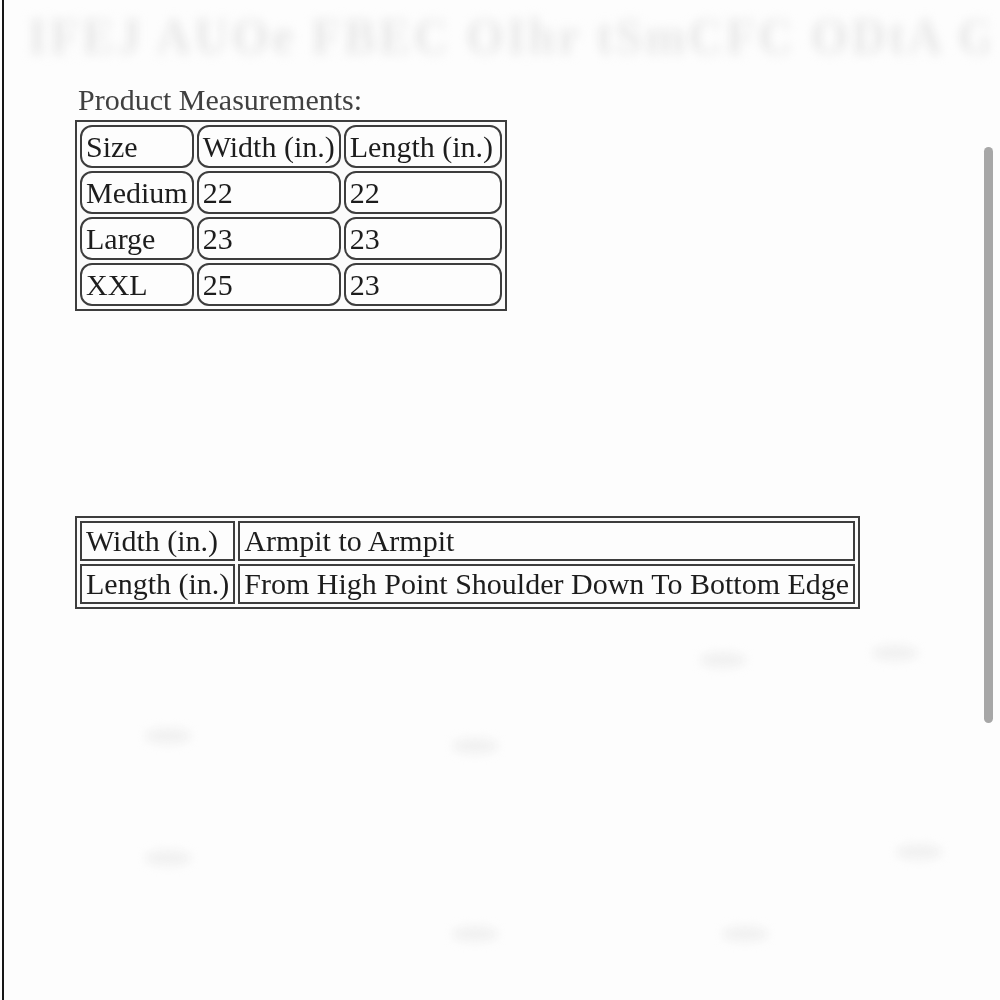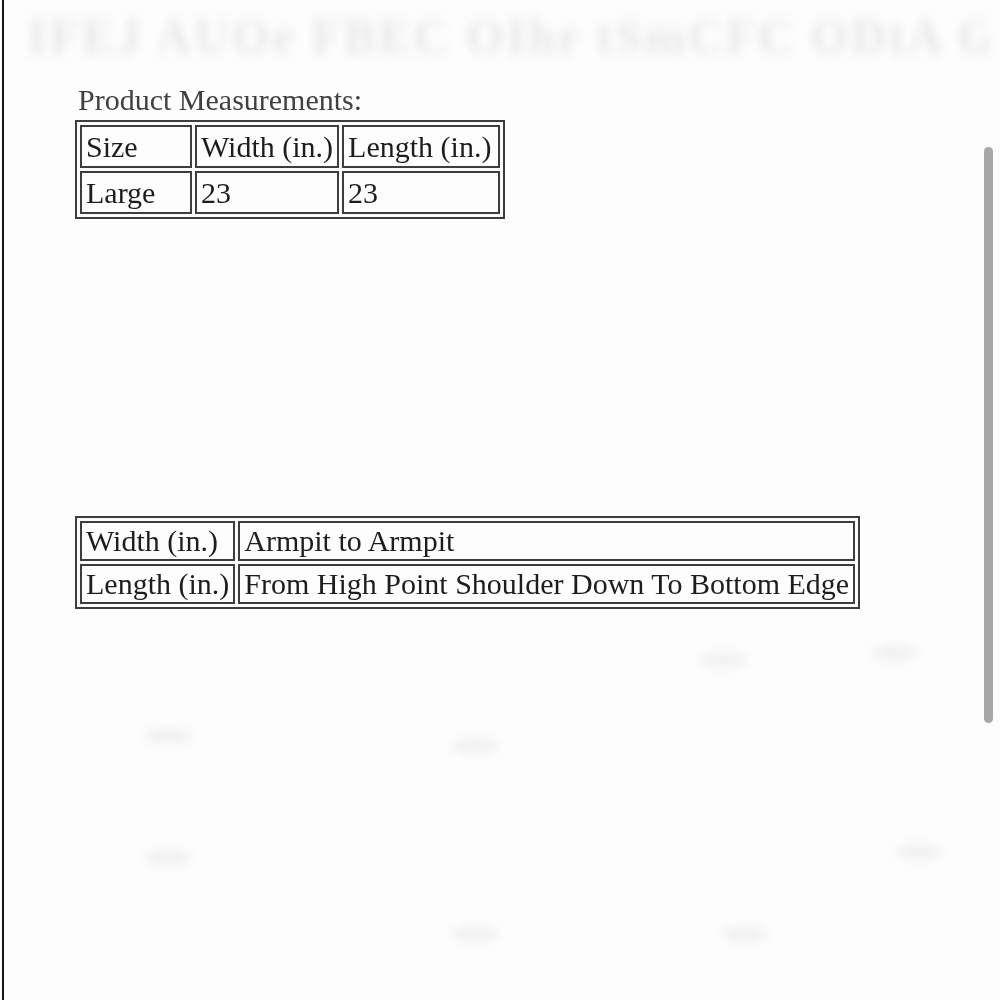--- a/index.html
+++ b/index.html
@@ -65,21 +65,21 @@
     box-sizing: border-box;
     border: 2px solid #3d3d3d;
     background: #fdfdfd;
     font-size: 30px;
     color: #1d1d1d;
     padding: 0 4px;
     vertical-align: middle;
     white-space: nowrap;
   }
   #table1 { left: 75px; top: 120px; }
-  #table1 td { height: 43px; }
+  #table1 td { height: 43px; border-radius: 12px; }
   #table1 td.c1 { width: 112px; }
   #table1 td.c2 { width: 142px; }
   #table1 td.c3 { width: 158px; }
 
   #table2 { left: 75px; top: 516px; }
   #table2 td { height: 40px; }
   #table2 td.c1 { width: 152px; }
   #table2 td.c2 { width: 536px; }
 
   
@@ -122,22 +122,32 @@
   <div class="heading" id="pm-title">Product Measurements:</div>
 
   <table class="meas" id="table1">
     <tbody>
         <tr>
       <td class="c1">Size</td>
       <td class="c2">Width (in.)</td>
       <td class="c3">Length (in.)</td>
     </tr>
     <tr>
+      <td class="c1">Medium</td>
+      <td class="c2">22</td>
+      <td class="c3">22</td>
+    </tr>
+    <tr>
       <td class="c1">Large</td>
       <td class="c2">23</td>
+      <td class="c3">23</td>
+    </tr>
+    <tr>
+      <td class="c1">XXL</td>
+      <td class="c2">25</td>
       <td class="c3">23</td>
     </tr>
   </tbody>
     </table>
 
 
   <table class="meas" id="table2">
     <tbody>
         <tr>
       <td class="c1">Width (in.)</td>

